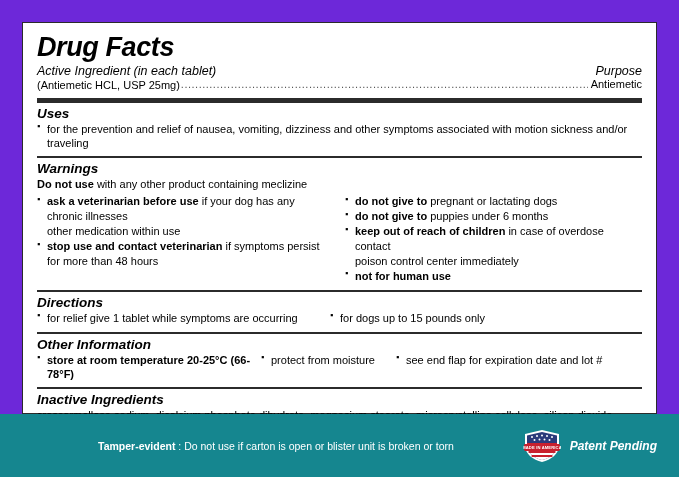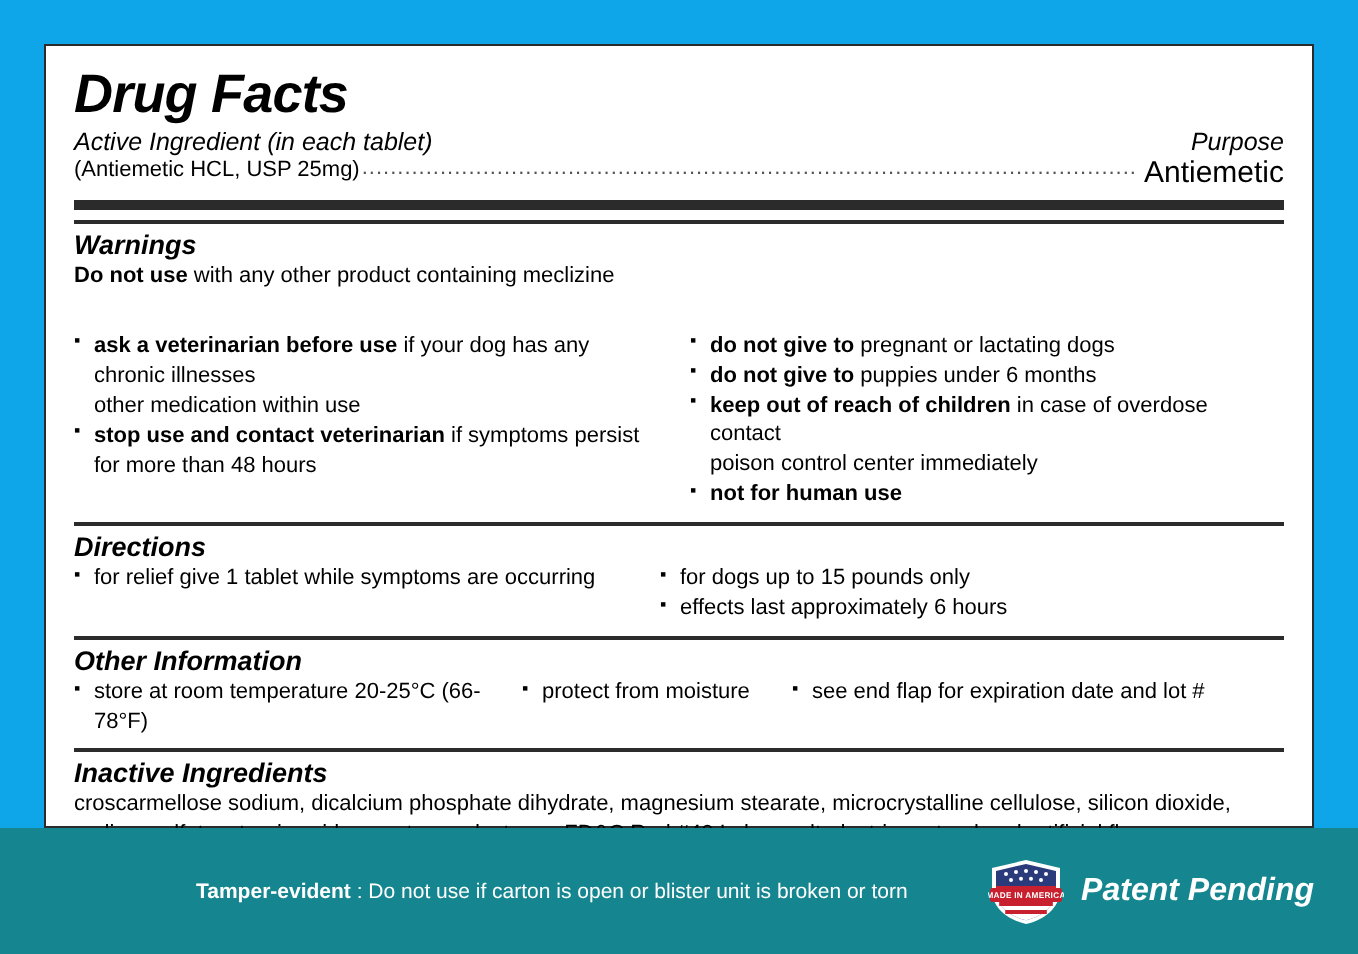--- a/index.html
+++ b/index.html
@@ -11,21 +11,21 @@
     width: 679px;
     height: 477px;
     font-family: "Liberation Sans", sans-serif;
     overflow: hidden;
   }
   .carton {
     position: relative;
     width: 679px;
     height: 477px;
     box-sizing: border-box;
-    background: #0ea5e9;
+    background: #6d28d9;
     padding: 22px 22px 0 22px;
   }
   .panel {
     position: relative;
     box-sizing: border-box;
     width: 635px;
     height: 392px;
     background: #ffffff;
     border: 1px solid #2b2b2b;
     padding: 0 14px;
@@ -54,21 +54,21 @@
     font-size: 12.5px;
     color: #000;
     margin: 0;
   }
   .purpose-head {
     font-style: italic;
     font-size: 12.5px;
     text-align: right;
   }
   .purpose-val {
-    font-size: 15px;
+    font-size: 11px;
     text-align: right;
   }
 
   
   .ai-row {
     display: flex;
     justify-content: space-between;
   }
   .ai-left { flex: 0 0 auto; }
   .ai-right { flex: 0 0 auto; text-align: right; }
@@ -121,21 +121,21 @@
   .col-l { width: 300px; flex: 0 0 300px; }
   .col-r { flex: 1 1 auto; padding-left: 8px; }
 
   .inline-cols {
     display: flex;
   }
   .ic-a { width: 293px; flex: 0 0 293px; }
   .ic-b { flex: 1 1 auto; }
 
   .oi-cols { display: flex; }
-  .oi-1 { width: 224px; flex: 0 0 224px; }
+  .oi-1 { width: 224px; flex: 0 0 224px; font-weight: bold; }
   .oi-2 { width: 135px; flex: 0 0 135px; }
   .oi-3 { flex: 1 1 auto; }
 
   .ing-txt {
     font-size: 11px;
     line-height: 1.38;
     margin-top: 1px;
   }
 
   
@@ -160,21 +160,21 @@
     position: absolute;
     right: 22px;
     top: 50%;
     transform: translateY(-50%);
     display: flex;
     align-items: center;
     gap: 9px;
   }
   .patent {
     color: #ffffff;
-    font-size: 16px;
+    font-size: 12px;
     font-style: italic;
     font-weight: bold;
     white-space: nowrap;
   }
   .shield { display: block; }
 </style>
 </head>
 <body>
 
 <div class="carton">
@@ -190,29 +190,35 @@
       </div>
 
       <div class="ai-row">
         <div class="ai-left body-txt">(Antiemetic HCL, USP 25mg)</div>
         <div class="leaderline">......................................................................................................................</div>
         <div class="ai-right purpose-val">Antiemetic</div>
       </div>
     </div>
 
     <div class="rule-thick" style="margin-top:5px;"></div>
+    <div>
+      <div class="sec-head">Uses</div>
+      <ul class="bl">
+        <li>for the prevention and relief of nausea, vomiting, dizziness and other symptoms associated with motion sickness and/or traveling</li>
+      </ul>
+    </div>
 
     <div class="rule-med" style="margin-top:5px;"></div>
     <div>
       <div class="sec-head">Warnings</div>
       <div class="body-txt">
         <span class="b">Do not use</span><span> with any other product containing meclizine</span>
       </div>
 
-      <div class="two-col" style="margin-top:20px;">
+      <div class="two-col" style="margin-top:3px;">
         <div class="col-l">
           <ul class="bl">
             <li><span class="b">ask a veterinarian before use</span><span> if your dog has any</span></li>
             <li class="cont">chronic illnesses</li>
             <li class="cont">other medication within use</li>
             <li><span class="b">stop use and contact veterinarian</span><span> if symptoms persist</span></li>
             <li class="cont">for more than 48 hours</li>
           </ul>
         </div>
         <div class="col-r">
@@ -232,21 +238,20 @@
       <div class="sec-head">Directions</div>
       <div class="inline-cols">
         <div class="ic-a">
           <ul class="bl">
             <li>for relief give 1 tablet while symptoms are occurring</li>
           </ul>
         </div>
         <div class="ic-b">
           <ul class="bl">
             <li>for dogs up to 15 pounds only</li>
-            <li>effects last approximately 6 hours</li>
           </ul>
         </div>
       </div>
     </div>
 
     <div class="rule-med" style="margin-top:6px;"></div>
     <div>
       <div class="sec-head">Other Information</div>
       <div class="oi-cols">
         <div class="oi-1">

